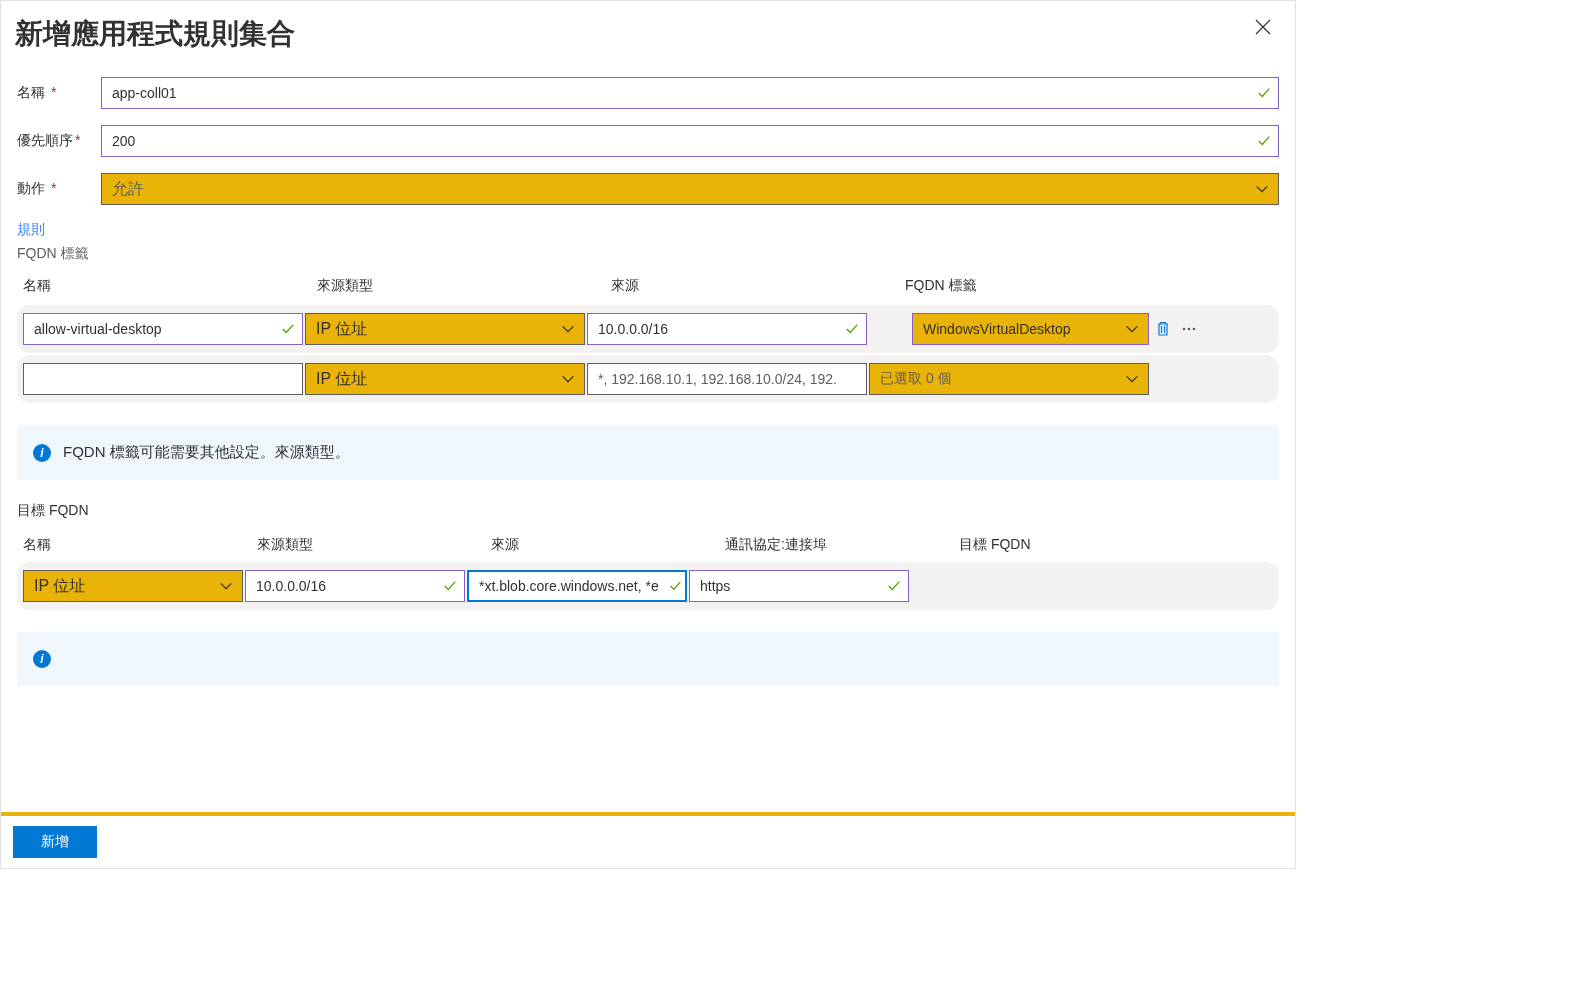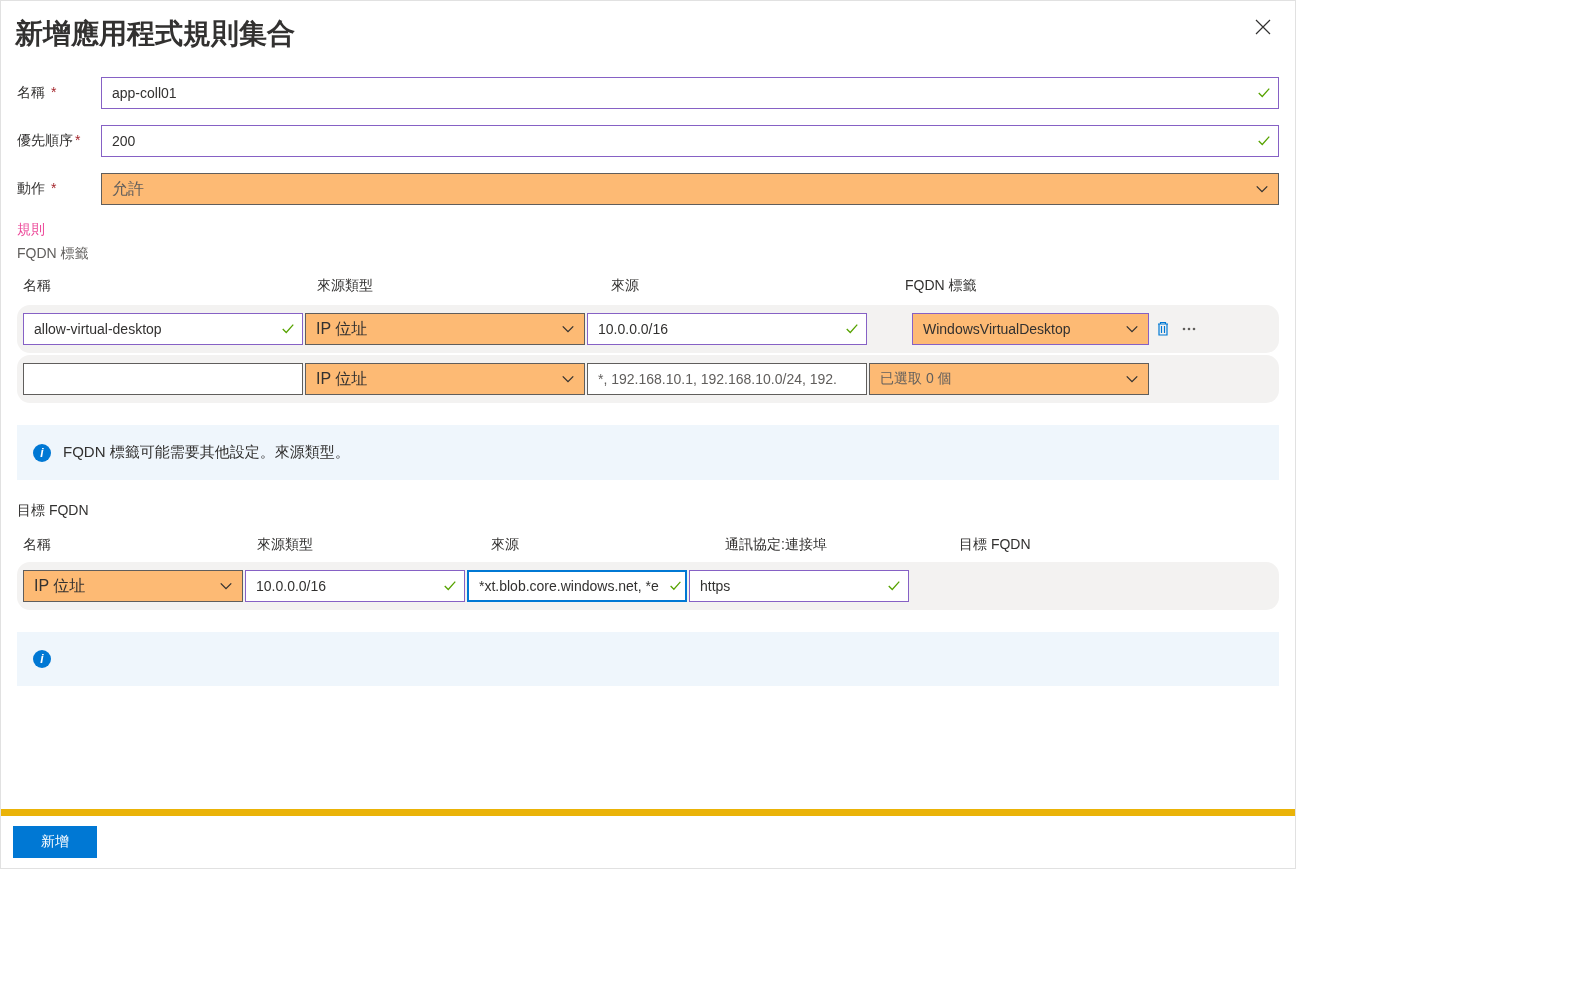--- a/index.html
+++ b/index.html
@@ -77,21 +77,21 @@
   }
   .chevron-icon {
     position: absolute;
     right: 10px;
     top: 50%;
     transform: translateY(-50%);
     pointer-events: none;
   }
   .section-label {
     font-size: 14px;
-    color: #ec4899;
+    color: #3b82f6;
     margin: 14px 0 6px 0;
   }
   .sub-section-label {
     font-size: 14px;
     color: #605e5c;
     margin: 4px 0 8px 0;
   }
   .grid {
     display: grid;
     gap: 2px;
@@ -130,21 +130,21 @@
   .cell-input.focus-blue { border: 2px solid #0078d4; }
   .cell-input::placeholder { color: #605e5c; }
   .select-like {
     display: flex;
     align-items: center;
     width: 100%;
     height: 32px;
     border: 1px solid #605e5c;
     padding: 0 30px 0 10px;
     font-size: 16px;
-    background: #fdba74;
+    background: #eab308;
     color: #323130;
     cursor: pointer;
     position: relative;
   }
   .select-like.valid { border-color: #8661c5; margin-left: 43px; }
   .icon-btn {
     display: flex;
     align-items: center;
     justify-content: center;
     width: 24px;
@@ -178,21 +178,21 @@
     flex-shrink: 0;
   }
   .grid-target-fqdn {
     grid-template-columns: 220px 220px 220px 220px 220px;
   }
   .footer {
     position: absolute;
     bottom: 0;
     left: 0;
     right: 0;
-    border-top: 7px solid #eab308;
+    border-top: 4px solid #eab308;
     padding: 10px 12px;
     background: #fff;
   }
   .add-btn {
     background: #0078d4;
     color: #fff;
     border: none;
     padding: 7px 28px;
     font-size: 14px;
     cursor: pointer;

